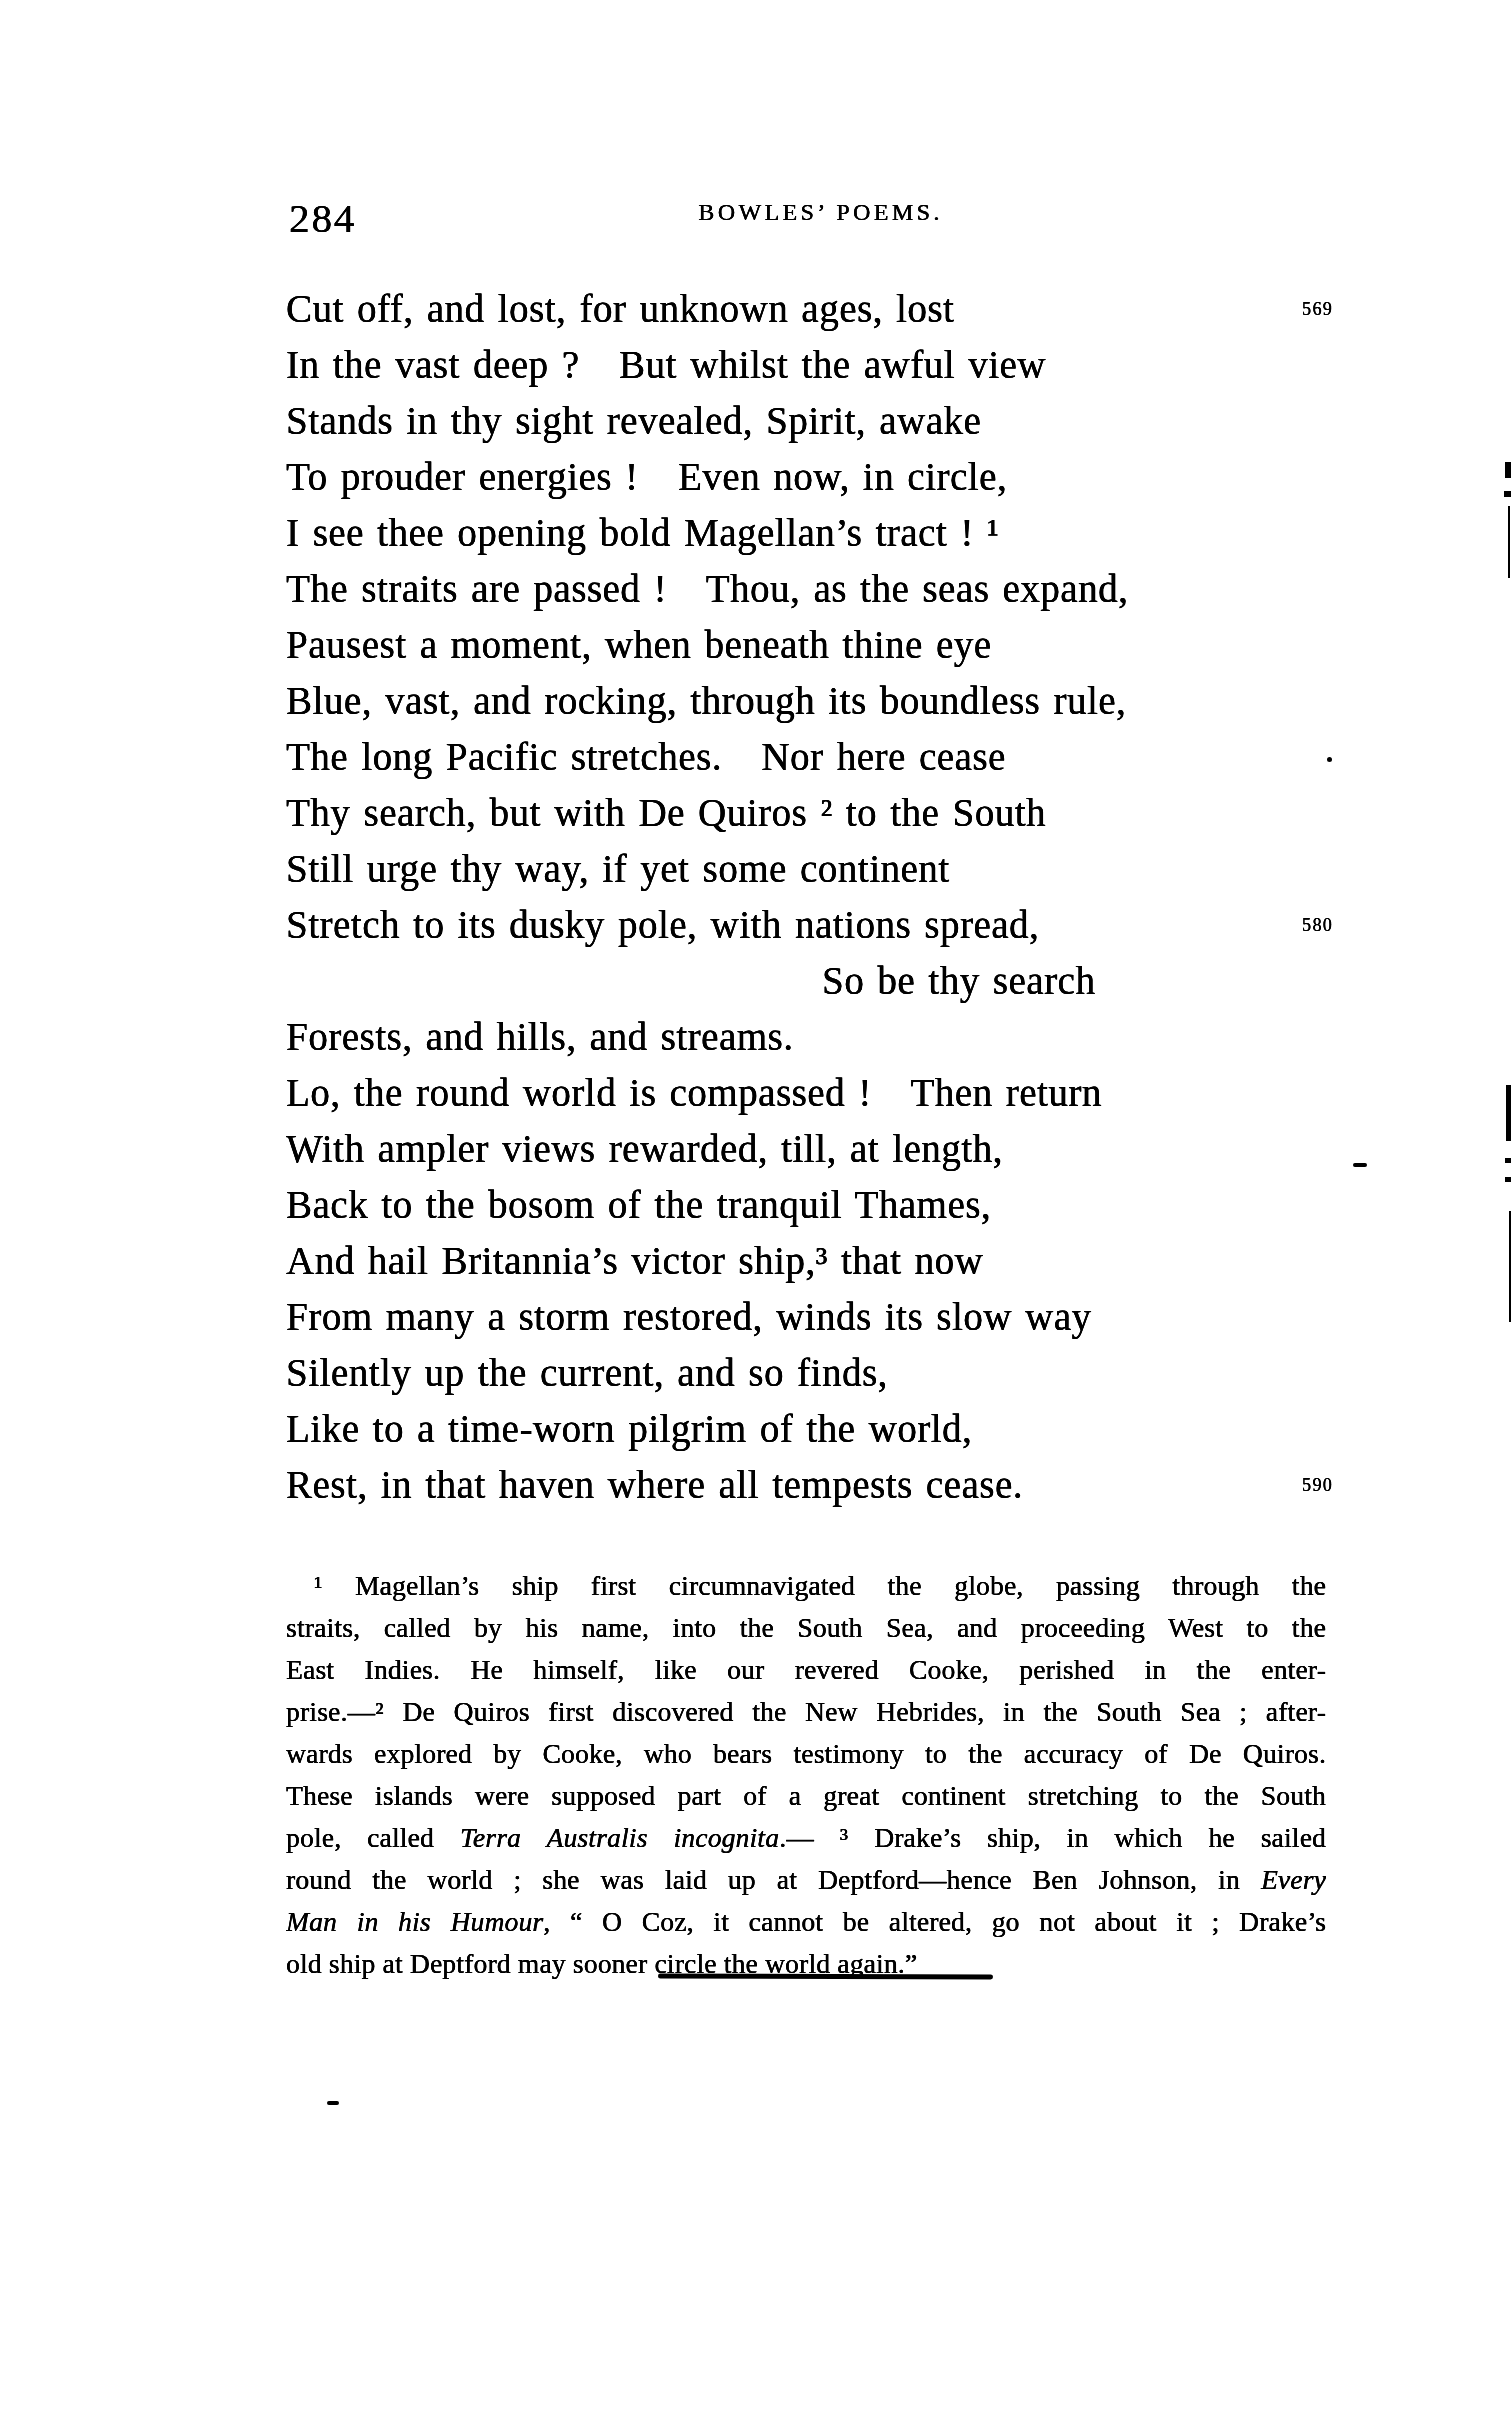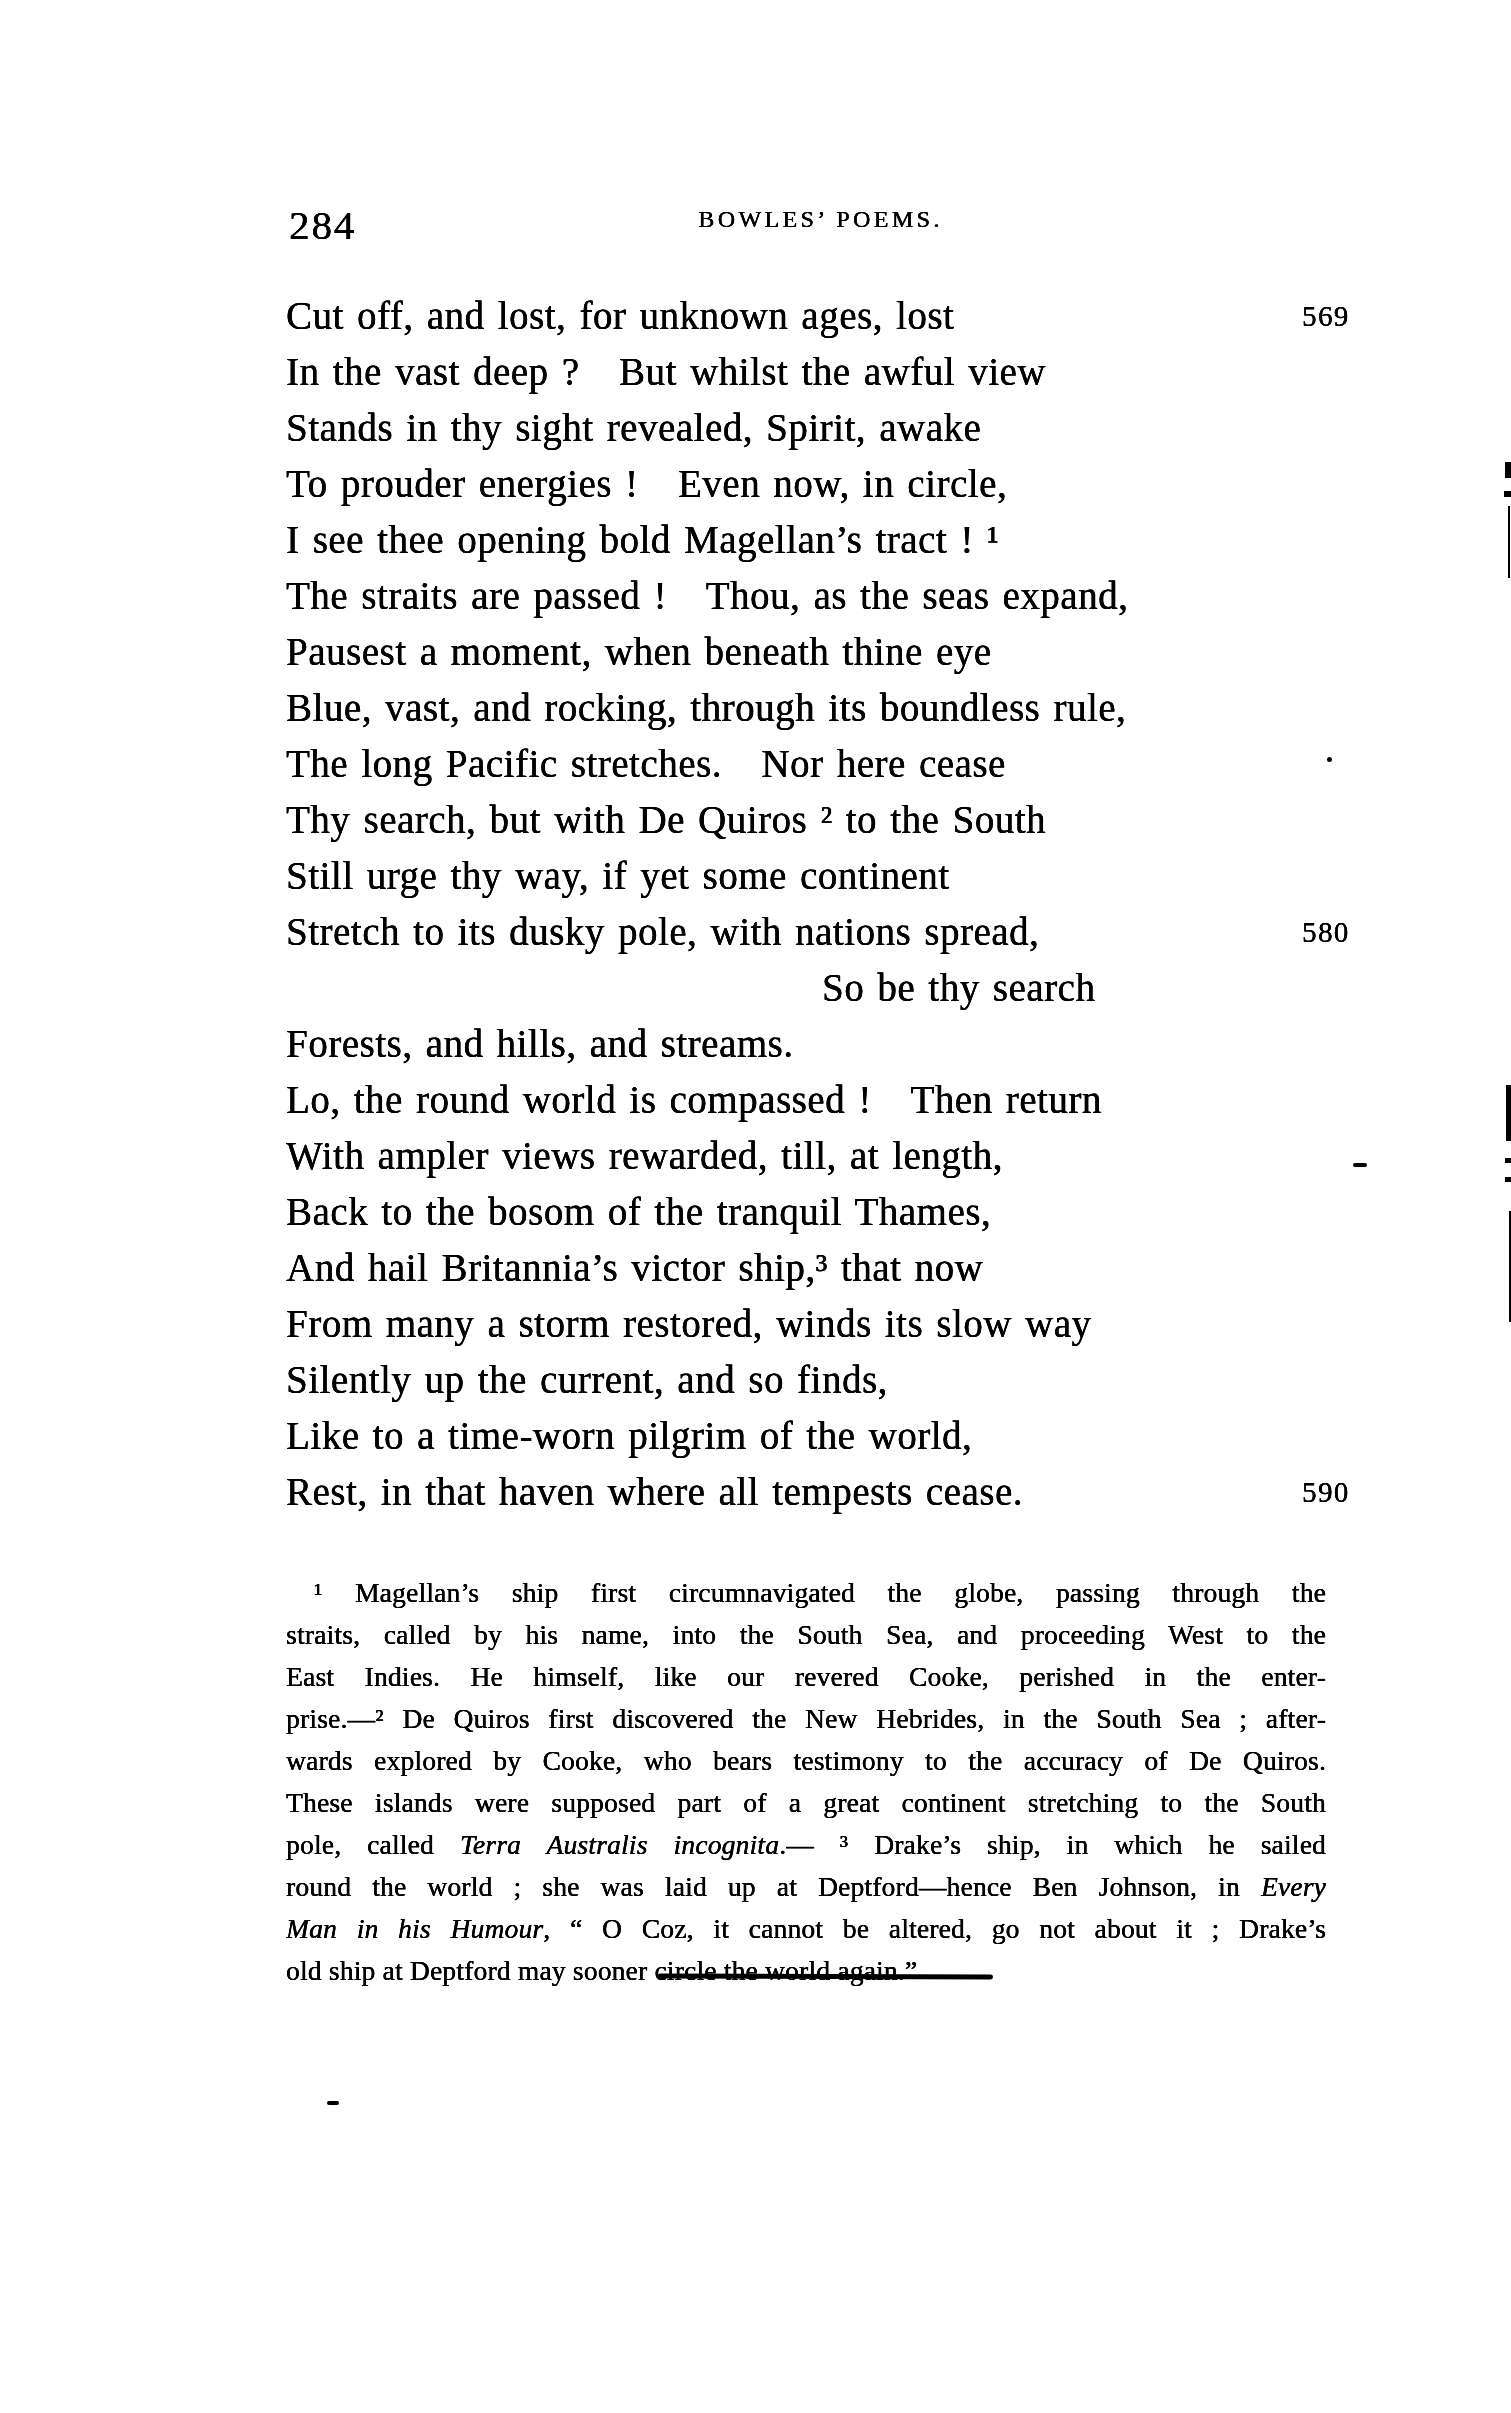--- a/index.html
+++ b/index.html
@@ -5,21 +5,21 @@
   html, body { margin: 0; padding: 0; background: #ffffff; }
   .page {
     position: relative;
     width: 1512px;
     height: 2436px;
     background: #ffffff;
     color: #000000;
     font-family: "Liberation Serif", serif;
     overflow: hidden;
   }
-  .inked { text-shadow: 0.3px 0 0 #000, 0 0.2px 0 #000; margin-top: 7px; }
+  .inked { text-shadow: 0.3px 0 0 #000, 0 0.2px 0 #000; }
 
   .page-number {
     position: absolute;
     top: 194px; left: 289px;
     font-size: 41px;
     letter-spacing: 1.9px;
   }
   .running-title {
     position: absolute;
     top: 199px; left: 286px;
@@ -42,21 +42,21 @@
     height: 56px;
     line-height: 56px;
     white-space: pre;
   }
   .pline.indent { padding-left: 536px; }
   .line-no {
     position: absolute;
     left: 1016px;
     top: 0;
     line-height: 56px;
-    font-size: 29px;
+    font-size: 18px;
     letter-spacing: 1.4px;
     word-spacing: 0;
   }
 
   .footnotes {
     position: absolute;
     top: 1565px; left: 286px;
     width: 1040px;
     font-size: 27.5px;
     letter-spacing: 0.2px;

